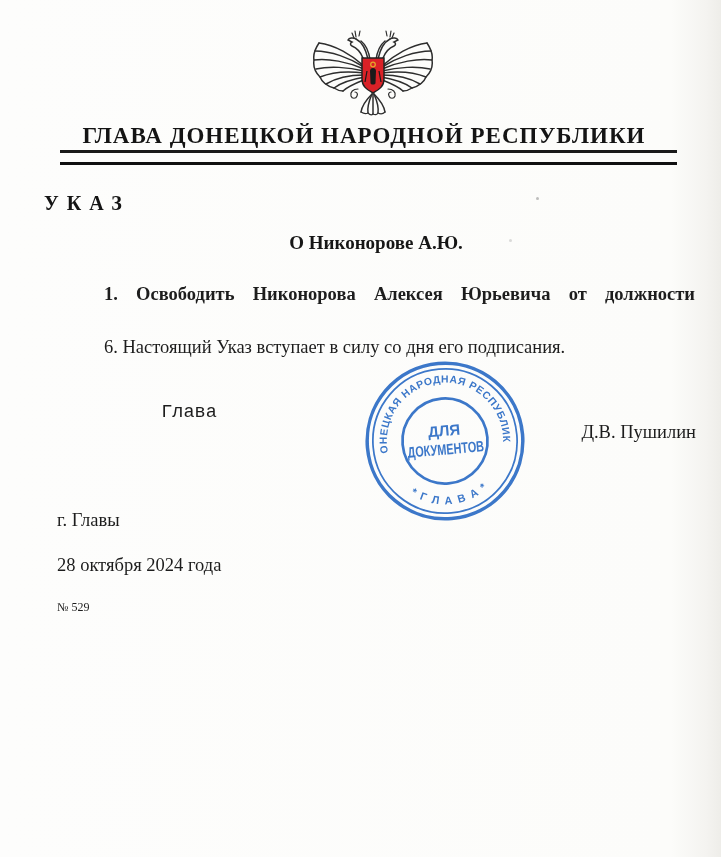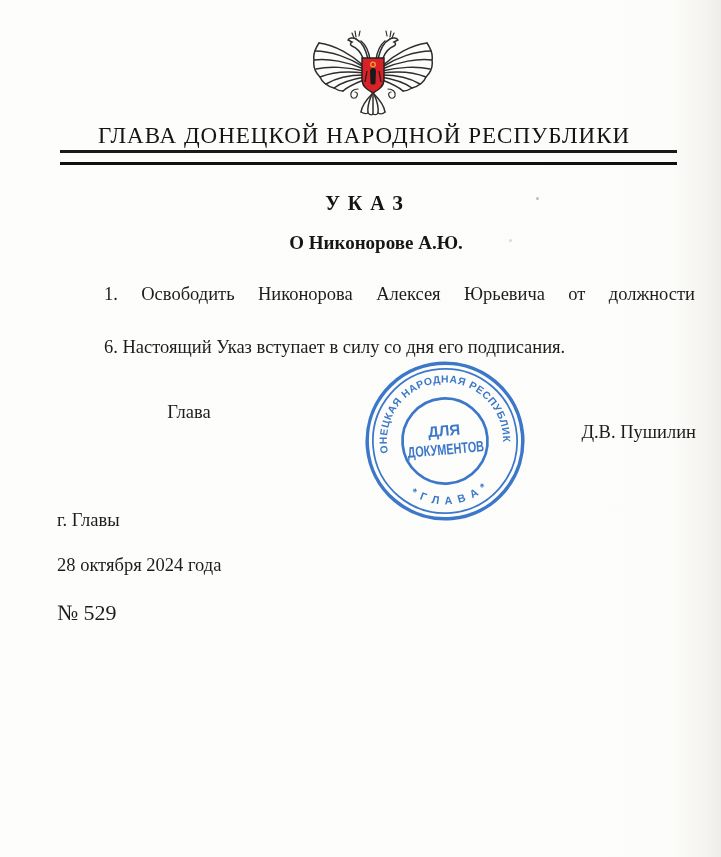--- a/index.html
+++ b/index.html
@@ -5,46 +5,46 @@
   html,body { margin:0; padding:0; background:#e9e9e9; }
   .page {
     position:relative; width:721px; height:857px; overflow:hidden;
     background:linear-gradient(90deg,#fdfdfc 0%,#fcfcfa 93%,#f4f3f0 98%,#eeede9 100%);
     font-family:"Liberation Serif","DejaVu Serif",serif;
     color:#1d1d1d;
   }
   .emblem { position:absolute; left:312px; top:26px; width:122px; height:92px; }
   .org-title {
     position:absolute; left:36px; top:123px; width:656px;
-    text-align:center; font-size:23px; font-weight:normal; letter-spacing:1px; color:#141414;
+    text-align:center; font-size:23px; font-weight:bold; letter-spacing:1px; color:#141414;
   }
   .double-rule {
     position:absolute; left:60px; top:150px; width:617px; height:9px;
     border-top:3px solid #1a1a1a; border-bottom:3.5px solid #101010;
   }
   .doc-type {
-    position:absolute; left:36px; top:192px; width:656px; text-align:center;
+    position:absolute; left:36px; top:192px; width:656px; text-align:left;
     font-size:20px; font-weight:bold; letter-spacing:8px; text-indent:8px; color:#141414;
   }
   .subject {
     position:absolute; left:48px; top:232px; width:656px; text-align:center;
     font-size:19px; font-weight:bold; color:#161616;
   }
   .para1 { position:absolute; left:57px; top:281px; width:638px; font-size:18.5px; line-height:27px; }
-  .p1l1 { text-align:justify; text-align-last:justify; padding-left:47px; }
+  .p1l1 { text-align:justify; text-align-last:justify; padding-left:47px;font-weight:bold; }
   .para2 { position:absolute; left:57px; top:337px; width:638px; font-size:18.5px; padding-left:47px; box-sizing:border-box; }
-  .sig-left { position:absolute; left:57px; top:401px; width:264px; text-align:center; font-size:18.5px; line-height:23px; }
+  .sig-left { position:absolute; left:57px; top:401px; width:264px; text-align:center; font-size:18.5px; line-height:23px;font-family:Liberation Mono, monospace; }
   .sig-right { position:absolute; left:544px; top:422px; width:152px; text-align:right; font-size:18.5px; }
   .stamp { position:absolute; left:362px; top:358px; width:166px; height:166px; transform:rotate(-5deg); opacity:0.93; }
   .stamp-ring, .stamp-center {
     fill:#2e6ec6; font-family:"Liberation Sans","DejaVu Sans",sans-serif; font-weight:bold;
   }
   .place  { position:absolute; left:57px; top:510px; font-size:18.5px; }
   .date   { position:absolute; left:57px; top:555px; font-size:18.5px; }
-  .number { position:absolute; left:57px; top:600px; font-size:22px; }
+  .number { position:absolute; left:57px; top:600px; font-size:12px; }
   .speck { position:absolute; width:3px; height:3px; border-radius:50%; background:#8b8b8b; opacity:.55; }
 </style>
 </head>
 <body>
 
 <div class="page">
 
   <div class="emblem">
     <svg viewBox="0 0 122 92" width="122" height="92">
       <g stroke="#2e2e2e" stroke-width="1.5" fill="none" stroke-linecap="round">

